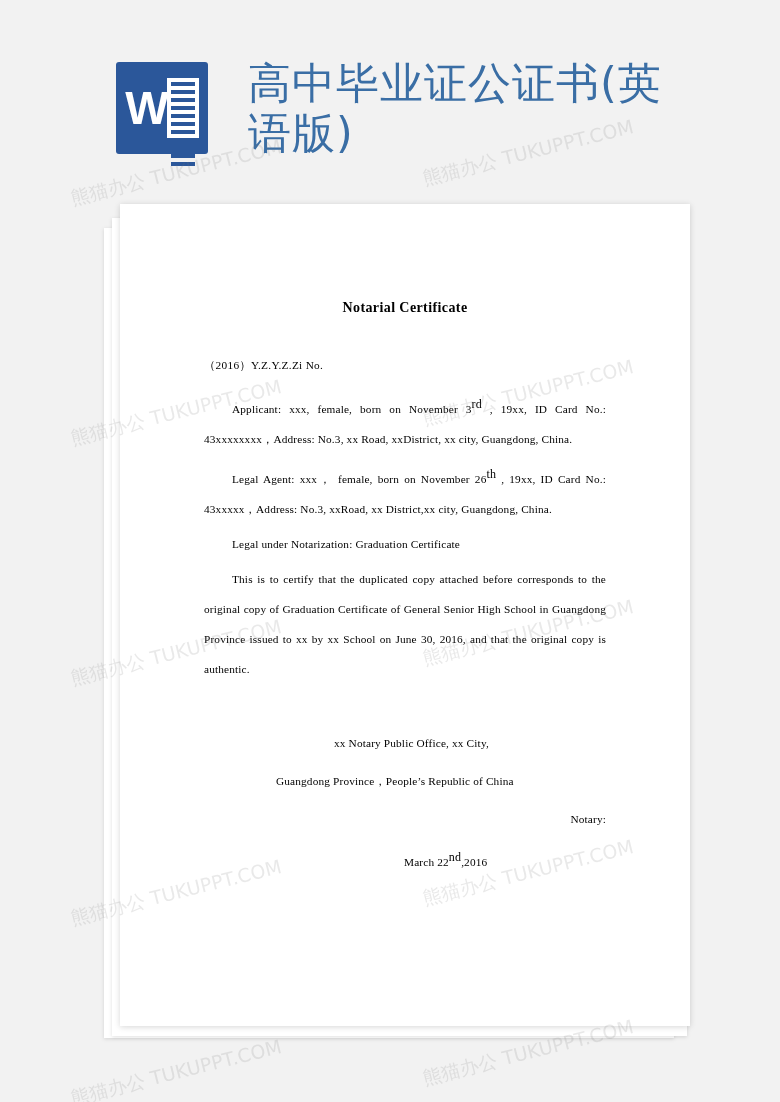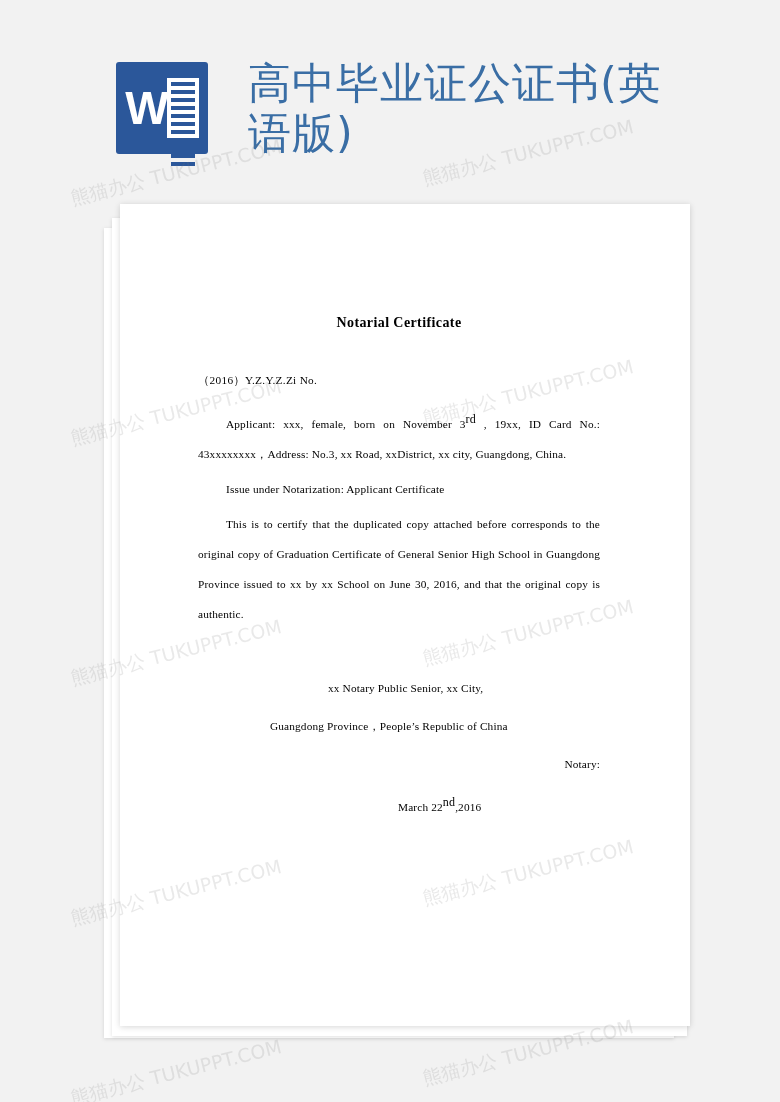--- a/index.html
+++ b/index.html
@@ -100,27 +100,26 @@
     left: 120px;
     top: 8px;
     width: 570px;
     height: 822px;
     box-shadow: 0 1px 6px rgba(0,0,0,0.16);
   }
 
   
   .docbody {
     position: absolute;
-    left: 78px;
+    left: 84px;
     top: 96px;
     width: 402px;
     font-family: "Liberation Serif", serif;
     color: #000000;
     font-size: 11.3px;
-    margin-top: 15px;
   }
   .cert-title {
     text-align: center;
     font-weight: bold;
     font-size: 14px;
     letter-spacing: 0.4px;
     margin: 0 0 42px 0;
   }
   .centered {
     margin: 0 0 16px 0;
@@ -193,27 +192,28 @@
   <div class="sheet" id="sheet-front">
 
     <div class="docbody">
 
       <p class="cert-title">Notarial Certificate</p>
 
       <p class="centered">（2016）Y.Z.Y.Z.Zi  No.</p>
 
       <p class="para"><span>Applicant:  xxx,  female,  born  on  November  3</span><sup>rd</sup><span> , 19xx,  ID  Card  No.: 43xxxxxxxx，Address: No.3, xx Road, xxDistrict, xx city, Guangdong, China.</span></p>
 
-
-      <p class="para">Issue under Notarization: Applicant Certificate</p>
+      <p class="para"><span>Legal Agent: xxx，  female, born on November 26</span><sup>th</sup><span> , 19xx, ID Card No.: 43xxxxx，Address: No.3, xxRoad, xx District,xx city, Guangdong, China.</span></p>
+
+      <p class="para">Legal under Notarization: Graduation Certificate</p>
 
       <p class="para">This  is  to  certify  that  the  duplicated  copy  attached  before corresponds  to  the  original  copy  of  Graduation  Certificate  of  General Senior High School in Guangdong Province issued to xx by xx School on June 30, 2016, and that the original  copy is authentic.</p>
 
       <div class="closing">
-        <p class="ind-1">xx  Notary  Public  Senior,  xx  City,</p>
+        <p class="ind-1">xx  Notary  Public  Office,  xx  City,</p>
         <p class="ind-2">Guangdong  Province，People’s  Republic  of  China</p>
         <p class="ind-3">Notary:</p>
         <p class="ind-4"><span>March 22</span><sup>nd</sup><span>,2016</span></p>
       </div>
 
     </div>
   </div>
 </div>
 
 <div id="watermark-layer">

